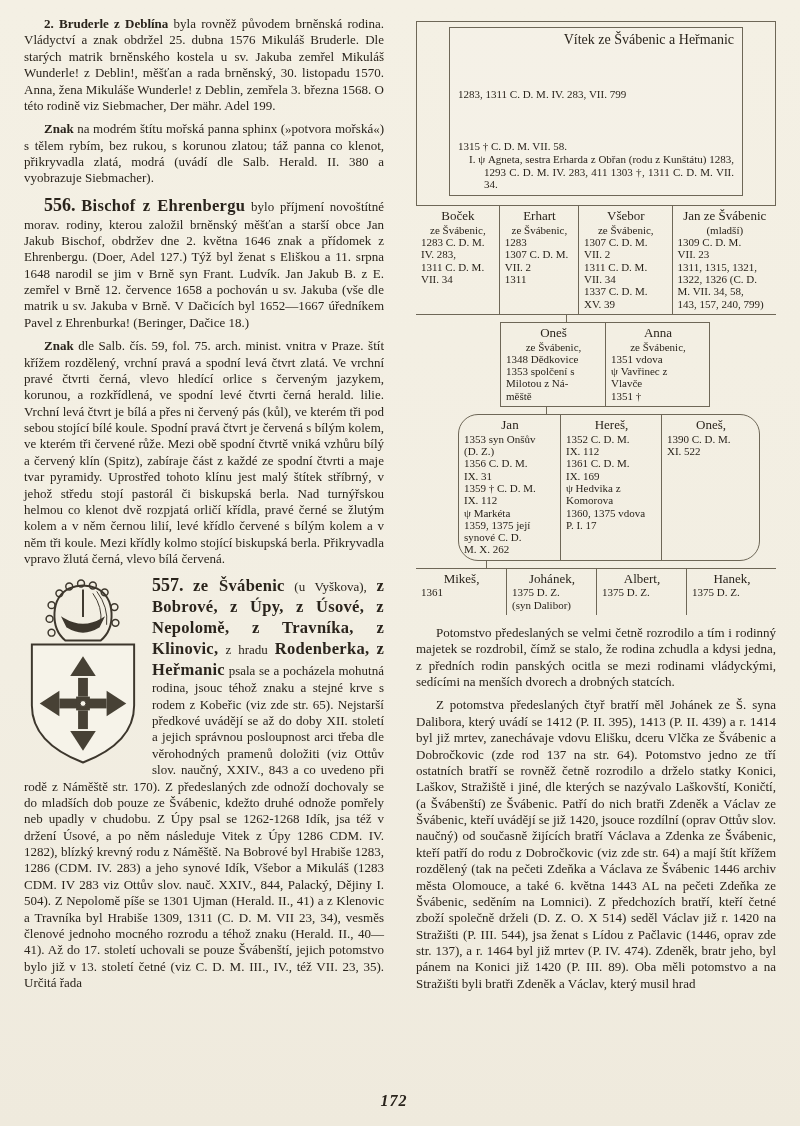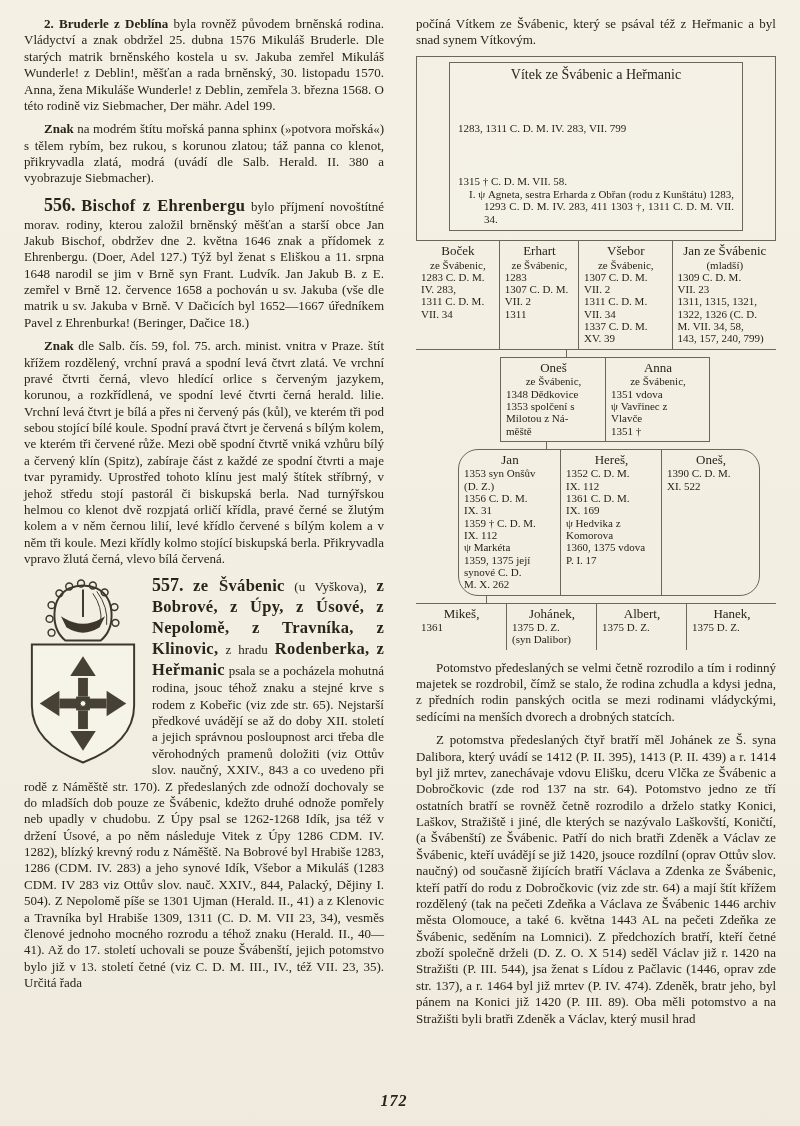--- a/index.html
+++ b/index.html
@@ -22,21 +22,21 @@
   .e-title{font-weight:bold;font-size:16.5px;letter-spacing:.3px;}
   .e557{margin-top:4px;}
   .big-name{font-weight:bold;font-size:16.5px;letter-spacing:.3px;}
   .arms{float:left;width:118px;margin:4px 10px 2px 0;}
   .arms svg{display:block;width:118px;height:190px;}
 
   
   .tree{font-size:11px;line-height:1.12;margin:5px 0 8px 0;}
   .t-frame{border:1px solid #6e6757;border-bottom:none;padding:5px 8px 9px 8px;}
   .t-root{border:1px solid #6e6757;width:276px;margin:0 auto;padding:4px 8px 5px 8px;background:rgba(255,255,255,0.12);}
-  .t-root-title{text-align:center;font-size:14px;margin-bottom:16px;}
+  .t-root-title{text-align:right;font-size:14px;margin-bottom:16px;}
   .t-root-line{text-align:left;margin-top:40px;}
   .t-m{padding-left:26px;text-indent:-15px;margin-top:1px;}
   .t-row{display:flex;border-top:1px solid #6e6757;border-bottom:1px solid #6e6757;}
   .t-cell{padding:3px 4px 4px 5px;border-left:1px solid #6e6757;box-sizing:border-box;}
   .t-cell:first-child{border-left:none;}
   .t-name{text-align:center;font-size:13px;}
   .t-sub{text-align:center;}
   .t-body{white-space:pre-line;}
   .t-conn{width:1px;height:7px;background:#6e6757;}
   .t-box{display:flex;border:1px solid #6e6757;}
@@ -111,21 +111,20 @@
         <span>(u Vyškova),</span>
         <span class="big-name">z Bobrové, z Úpy, z Úsové, z Nepolomě, z Travníka, z Klinovic,</span>
         <span>z hradu</span>
         <span class="big-name">Rodenberka,</span>
         <span class="big-name">z Heřmanic</span>
         <span>psala se a pocházela mohutná rodina, jsouc téhož znaku a stejné krve s rodem z Kobeřic (viz zde str. 65). Nejstarší předkové uvádějí se až do doby XII. století a jejich správnou posloupnost arci třeba dle věrohodných pramenů doložiti (viz Ottův slov. naučný, XXIV., 843 a co uvedeno při rodě z Náměště str. 170). Z předeslaných zde odnoží dochovaly se do mladších dob pouze ze Švábenic, kdežto druhé odnože pomřely neb upadly v chudobu. Z Úpy psal se 1262-1268 Idík, jsa též v držení Úsové, a po něm následuje Vitek z Úpy 1286 CDM. IV. 1282), blízký krevný rodu z Náměště. Na Bobrové byl Hrabiše 1283, 1286 (CDM. IV. 283) a jeho synové Idík, Všebor a Mikuláš (1283 CDM. IV 283 viz Ottův slov. nauč. XXIV., 844, Palacký, Dějiny I. 504). Z Nepolomě píše se 1301 Ujman (Herald. II., 41) a z Klenovic a Travníka byl Hrabiše 1309, 1311 (C. D. M. VII 23, 34), vesměs členové jednoho mocného rozrodu a téhož znaku (Herald. II., 40—41). Až do 17. století uchovali se pouze Švábenští, jejich potomstvo bylo již v 13. století četné (viz C. D. M. III., IV., též VII. 23, 35). Určitá řada</span>
       </div>
     </div>
 
     <div class="col col-right prose">
-      <p class="para noindent">počíná Vítkem ze Švábenic, který se psával též z Heřmanic a byl snad synem Vítkovým.</p>
 
       <div class="tree">
         <div class="t-frame">
           <div class="t-root">
             <div class="t-root-title">Vítek ze Švábenic a Heřmanic</div>
             <div class="t-root-line">1283, 1311 C. D. M. IV. 283, VII. 799</div>
             <div class="t-root-line">1315 † C. D. M. VII. 58.</div>
             <div class="t-m">I. ψ Agneta, sestra Erharda z Obřan (rodu z Kunštátu) 1283, 1293 C. D. M. IV. 283, 411 1303 †, 1311 C. D. M. VII. 34.</div>
           </div>
         </div>

